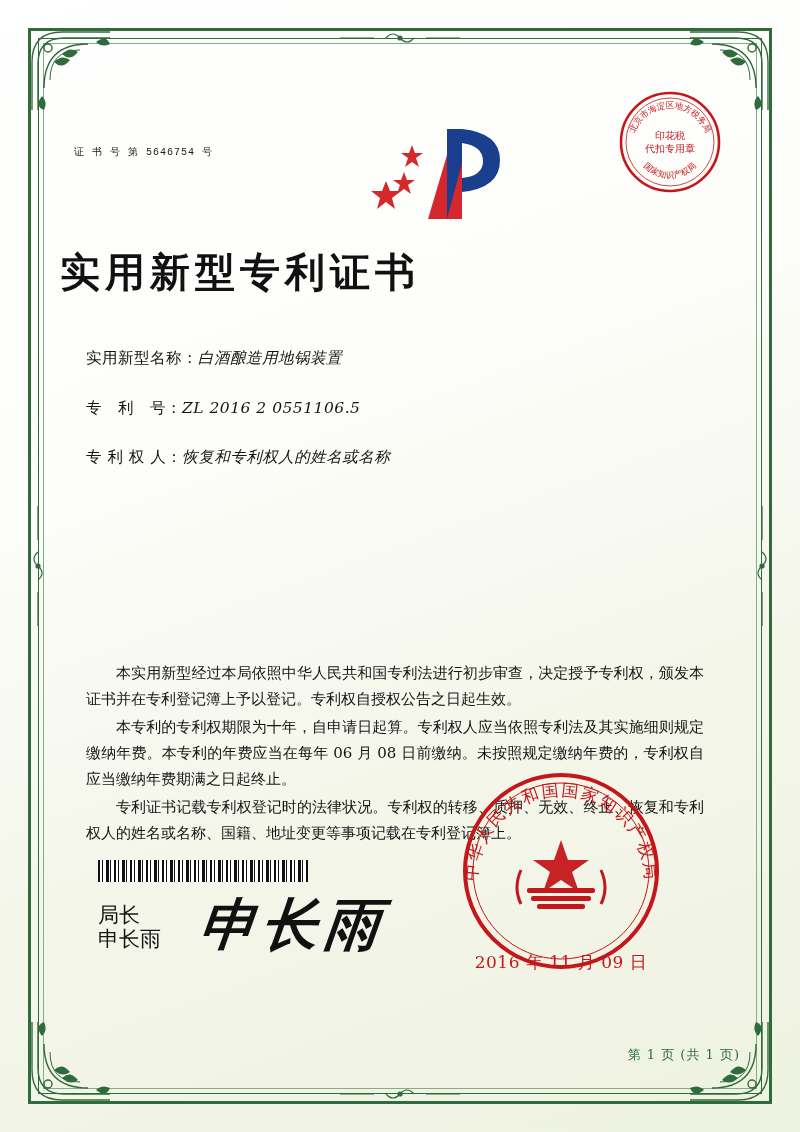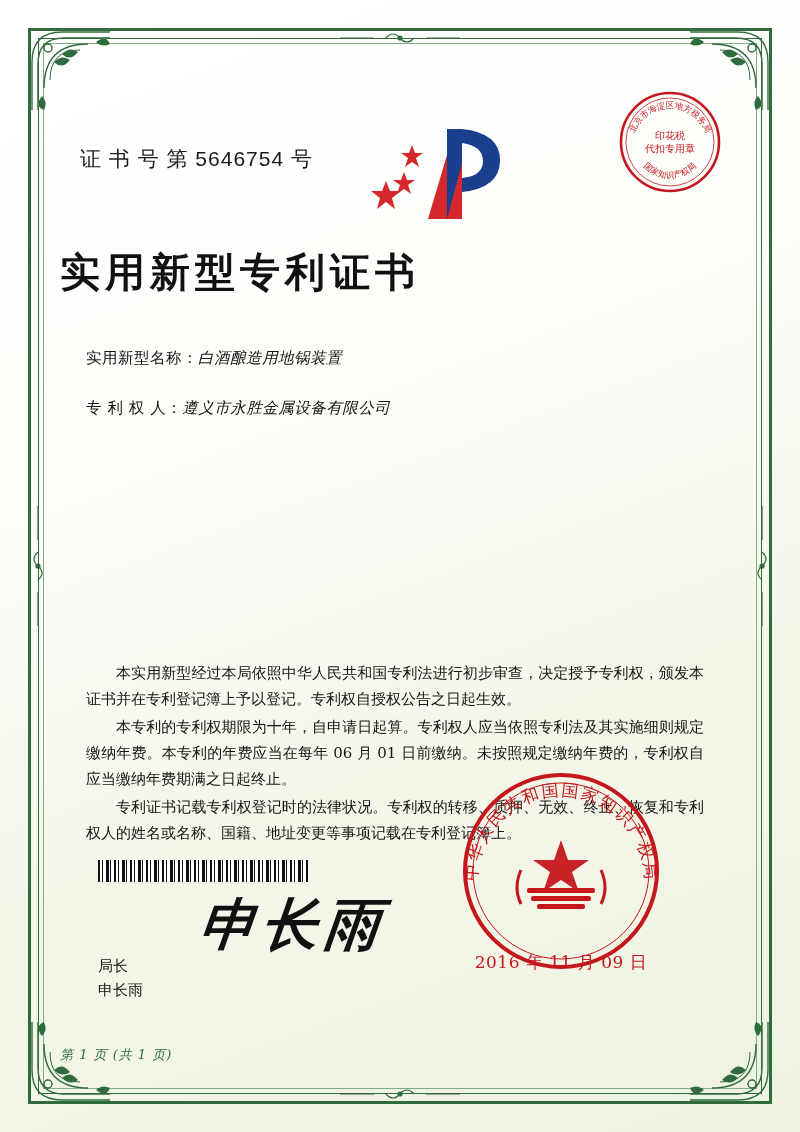--- a/index.html
+++ b/index.html
@@ -60,24 +60,24 @@
   .edge-right { right: 30px; top: 50%; transform: translateY(-50%) scaleX(-1); }
 
   
   .content {
     position: absolute;
     left: 60px; top: 60px; right: 60px; bottom: 60px;
   }
 
   .cert-number {
     position: absolute;
-    left: 20px;
+    left: 14px;
     top: 85px;
-    font-family: Liberation Sans, sans-serif;
-    font-size: 21px;
+    font-family: Liberation Mono, monospace;
+    font-size: 10px;
     color: #1a1a1a;
     letter-spacing: 1px;
   }
 
   
   .logo {
     position: absolute;
     left: 290px;
     top: 55px;
     width: 160px;
@@ -150,23 +150,23 @@
       #111 0px, #111 2px, #fff 2px, #fff 4px,
       #111 4px, #111 5px, #fff 5px, #fff 8px,
       #111 8px, #111 11px, #fff 11px, #fff 12px,
       #111 12px, #111 13px, #fff 13px, #fff 16px
     );
   }
 
   .signature-block {
     position: absolute;
     left: 38px;
-    top: 894px;
-    font-family: "DejaVu Serif", "Liberation Serif", serif;
-    font-size: 15px;
+    top: 843px;
+    font-family: "DejaVu Serif", "Liberation Serif", serif;
+    font-size: 21px;
     color: #141414;
     line-height: 24px;
   }
 
   .handwriting {
     position: absolute;
     left: 140px;
     top: 828px;
     font-family: "DejaVu Serif", "Liberation Serif", serif;
     font-size: 56px;
@@ -196,26 +196,25 @@
     font-family: "DejaVu Serif", "Liberation Serif", serif;
     font-size: 17px;
     color: #c4171b;
     letter-spacing: 0.5px;
   }
 
   .page-footer {
     position: absolute;
     left: 0; right: 0;
     bottom: 8px;
-    text-align: left;
+    text-align: right;
     font-family: "DejaVu Serif", "Liberation Serif", serif;
     font-size: 13px;
     color: #2f6b3c;
     letter-spacing: 1px;
-    font-style: italic;
   }
 </style>
 </head>
 <body>
 
 <div class="page">
 
   <div class="border-outer"></div>
   <div class="border-inner"></div>
   <div class="border-hair"></div>
@@ -344,27 +343,30 @@
       </svg>
     </div>
 
     <div class="title">实用新型专利证书</div>
 
     <div class="fields">
       <div class="field-row">
         <span class="field-label">实用新型名称：</span><span class="field-value">白酒酿造用地锅装置</span>
       </div>
       <div class="field-row">
-        <span class="field-label">专 利 权 人：</span><span class="field-value">遵义市永胜金属设备有限公司</span>
+        <span class="field-label">专　利　号：</span><span class="field-value">ZL 2016 2 0551106.5</span>
+      </div>
+      <div class="field-row">
+        <span class="field-label">专 利 权 人：</span><span class="field-value">恢复和专利权人的姓名或名称</span>
       </div>
     </div>
 
     <div class="paragraphs">
       <p class="para">本实用新型经过本局依照中华人民共和国专利法进行初步审查，决定授予专利权，颁发本证书并在专利登记簿上予以登记。专利权自授权公告之日起生效。</p>
-      <p class="para">本专利的专利权期限为十年，自申请日起算。专利权人应当依照专利法及其实施细则规定缴纳年费。本专利的年费应当在每年 06 月 01 日前缴纳。未按照规定缴纳年费的，专利权自应当缴纳年费期满之日起终止。</p>
+      <p class="para">本专利的专利权期限为十年，自申请日起算。专利权人应当依照专利法及其实施细则规定缴纳年费。本专利的年费应当在每年 06 月 08 日前缴纳。未按照规定缴纳年费的，专利权自应当缴纳年费期满之日起终止。</p>
       <p class="para">专利证书记载专利权登记时的法律状况。专利权的转移、质押、无效、终止、恢复和专利权人的姓名或名称、国籍、地址变更等事项记载在专利登记簿上。</p>
     </div>
 
     <div class="barcode"></div>
 
     <div class="signature-block">
       <div>局长</div>
       <div>申长雨</div>
     </div>
 

